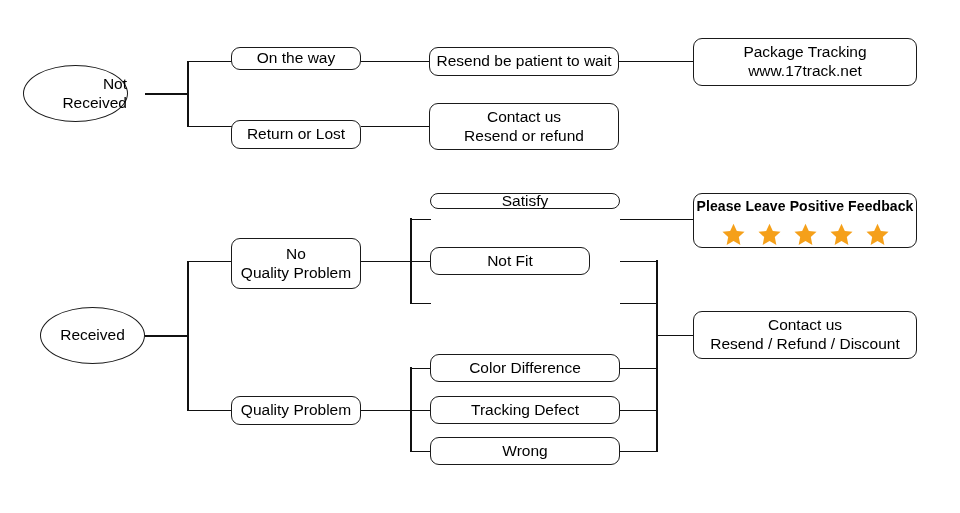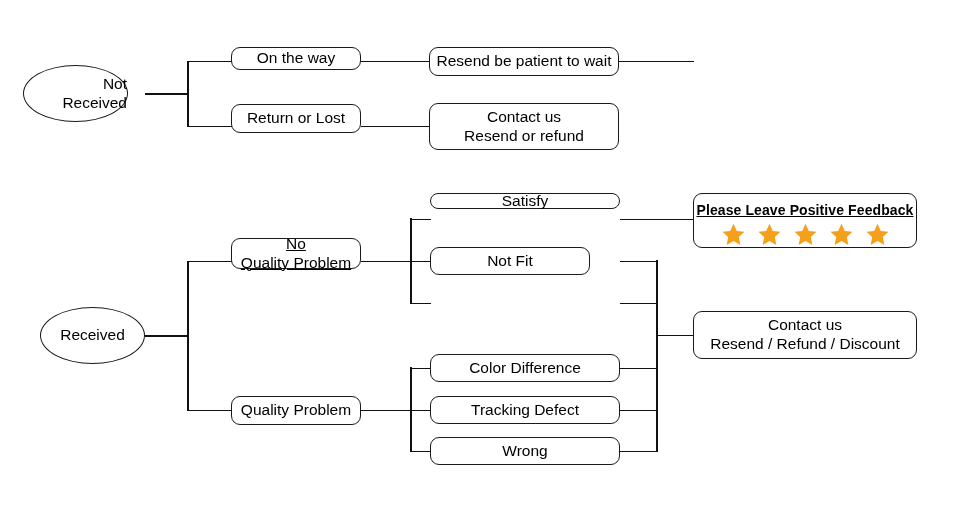--- a/index.html
+++ b/index.html
@@ -40,23 +40,22 @@
   .conn{
     position:absolute;
     background:#111111;
     z-index:1;
   }
   .h{ height:1.6px; }
   .v{ width:1.6px; }
 
   
   .feedback{
-    justify-content:flex-end;
-    padding-top:14px;
-    text-decoration:underline;
+    justify-content:space-between;
+    padding-top:4px;
   }
   .fb-title{
     font-size:14px;
     font-weight:600;
     letter-spacing:.1px;
     white-space:nowrap;
     color:#000;
   }
   .stars{
     display:flex;
@@ -83,53 +82,57 @@
   <div class="conn v" style="left:187px;top:61px;height:66px;"></div>
 
   <div class="conn h" style="left:187px;top:60.5px;width:45px;"></div>
 
   <div class="conn h" style="left:187px;top:125.5px;width:45px;"></div>
 
   <div class="node rbox fs16" style="left:231px;top:47px;width:130px;height:23px;">
     <span>On the way</span>
   </div>
 
-  <div class="node rbox fs16" style="left:231px;top:104px;width:130px;height:29px;text-align:right;">
+  <div class="node rbox fs16" style="left:231px;top:120px;width:130px;height:29px;text-align:right;">
     <span>Return or Lost</span>
   </div>
 
   <div class="conn h" style="left:361px;top:60.5px;width:69px;"></div>
 
   <div class="conn h" style="left:361px;top:125.5px;width:69px;"></div>
 
   <div class="node rbox fs16" style="left:429px;top:47px;width:190px;height:29px;">
     <span>Resend be patient to wait</span>
   </div>
 
   <div class="node rbox fs16" style="left:429px;top:103px;width:190px;height:47px;">
     <span class="line1">Contact us</span>
     <span class="line2">Resend or refund</span>
   </div>
 
   <div class="conn h" style="left:619px;top:60.5px;width:75px;"></div>
 
+  <div class="node rbox fs16" style="left:693px;top:38px;width:224px;height:48px;">
+    <span class="line1">Package Tracking</span>
+    <span class="line2">www.17track.net</span>
+  </div>
 
   <div class="node ellipse fs16" style="left:40px;top:307px;width:105px;height:57px;">
     <span>Received</span>
   </div>
 
   <div class="conn h" style="left:145px;top:335px;width:44px;"></div>
 
   <div class="conn v" style="left:187px;top:261px;height:149px;"></div>
 
   <div class="conn h" style="left:187px;top:260.5px;width:45px;"></div>
 
   <div class="conn h" style="left:187px;top:409.5px;width:45px;"></div>
 
-  <div class="node rbox fs16" style="left:231px;top:238px;width:130px;height:31px;text-decoration:underline;">
+  <div class="node rbox fs16" style="left:231px;top:238px;width:130px;height:51px;">
     <span class="line1">No</span>
     <span class="line2">Quality Problem</span>
   </div>
 
   <div class="node rbox fs16" style="left:231px;top:396px;width:130px;height:29px;">
     <span>Quality Problem</span>
   </div>
 
   <div class="conn h" style="left:361px;top:260.5px;width:50px;"></div>
   <div class="conn v" style="left:410px;top:218px;height:86px;"></div>

